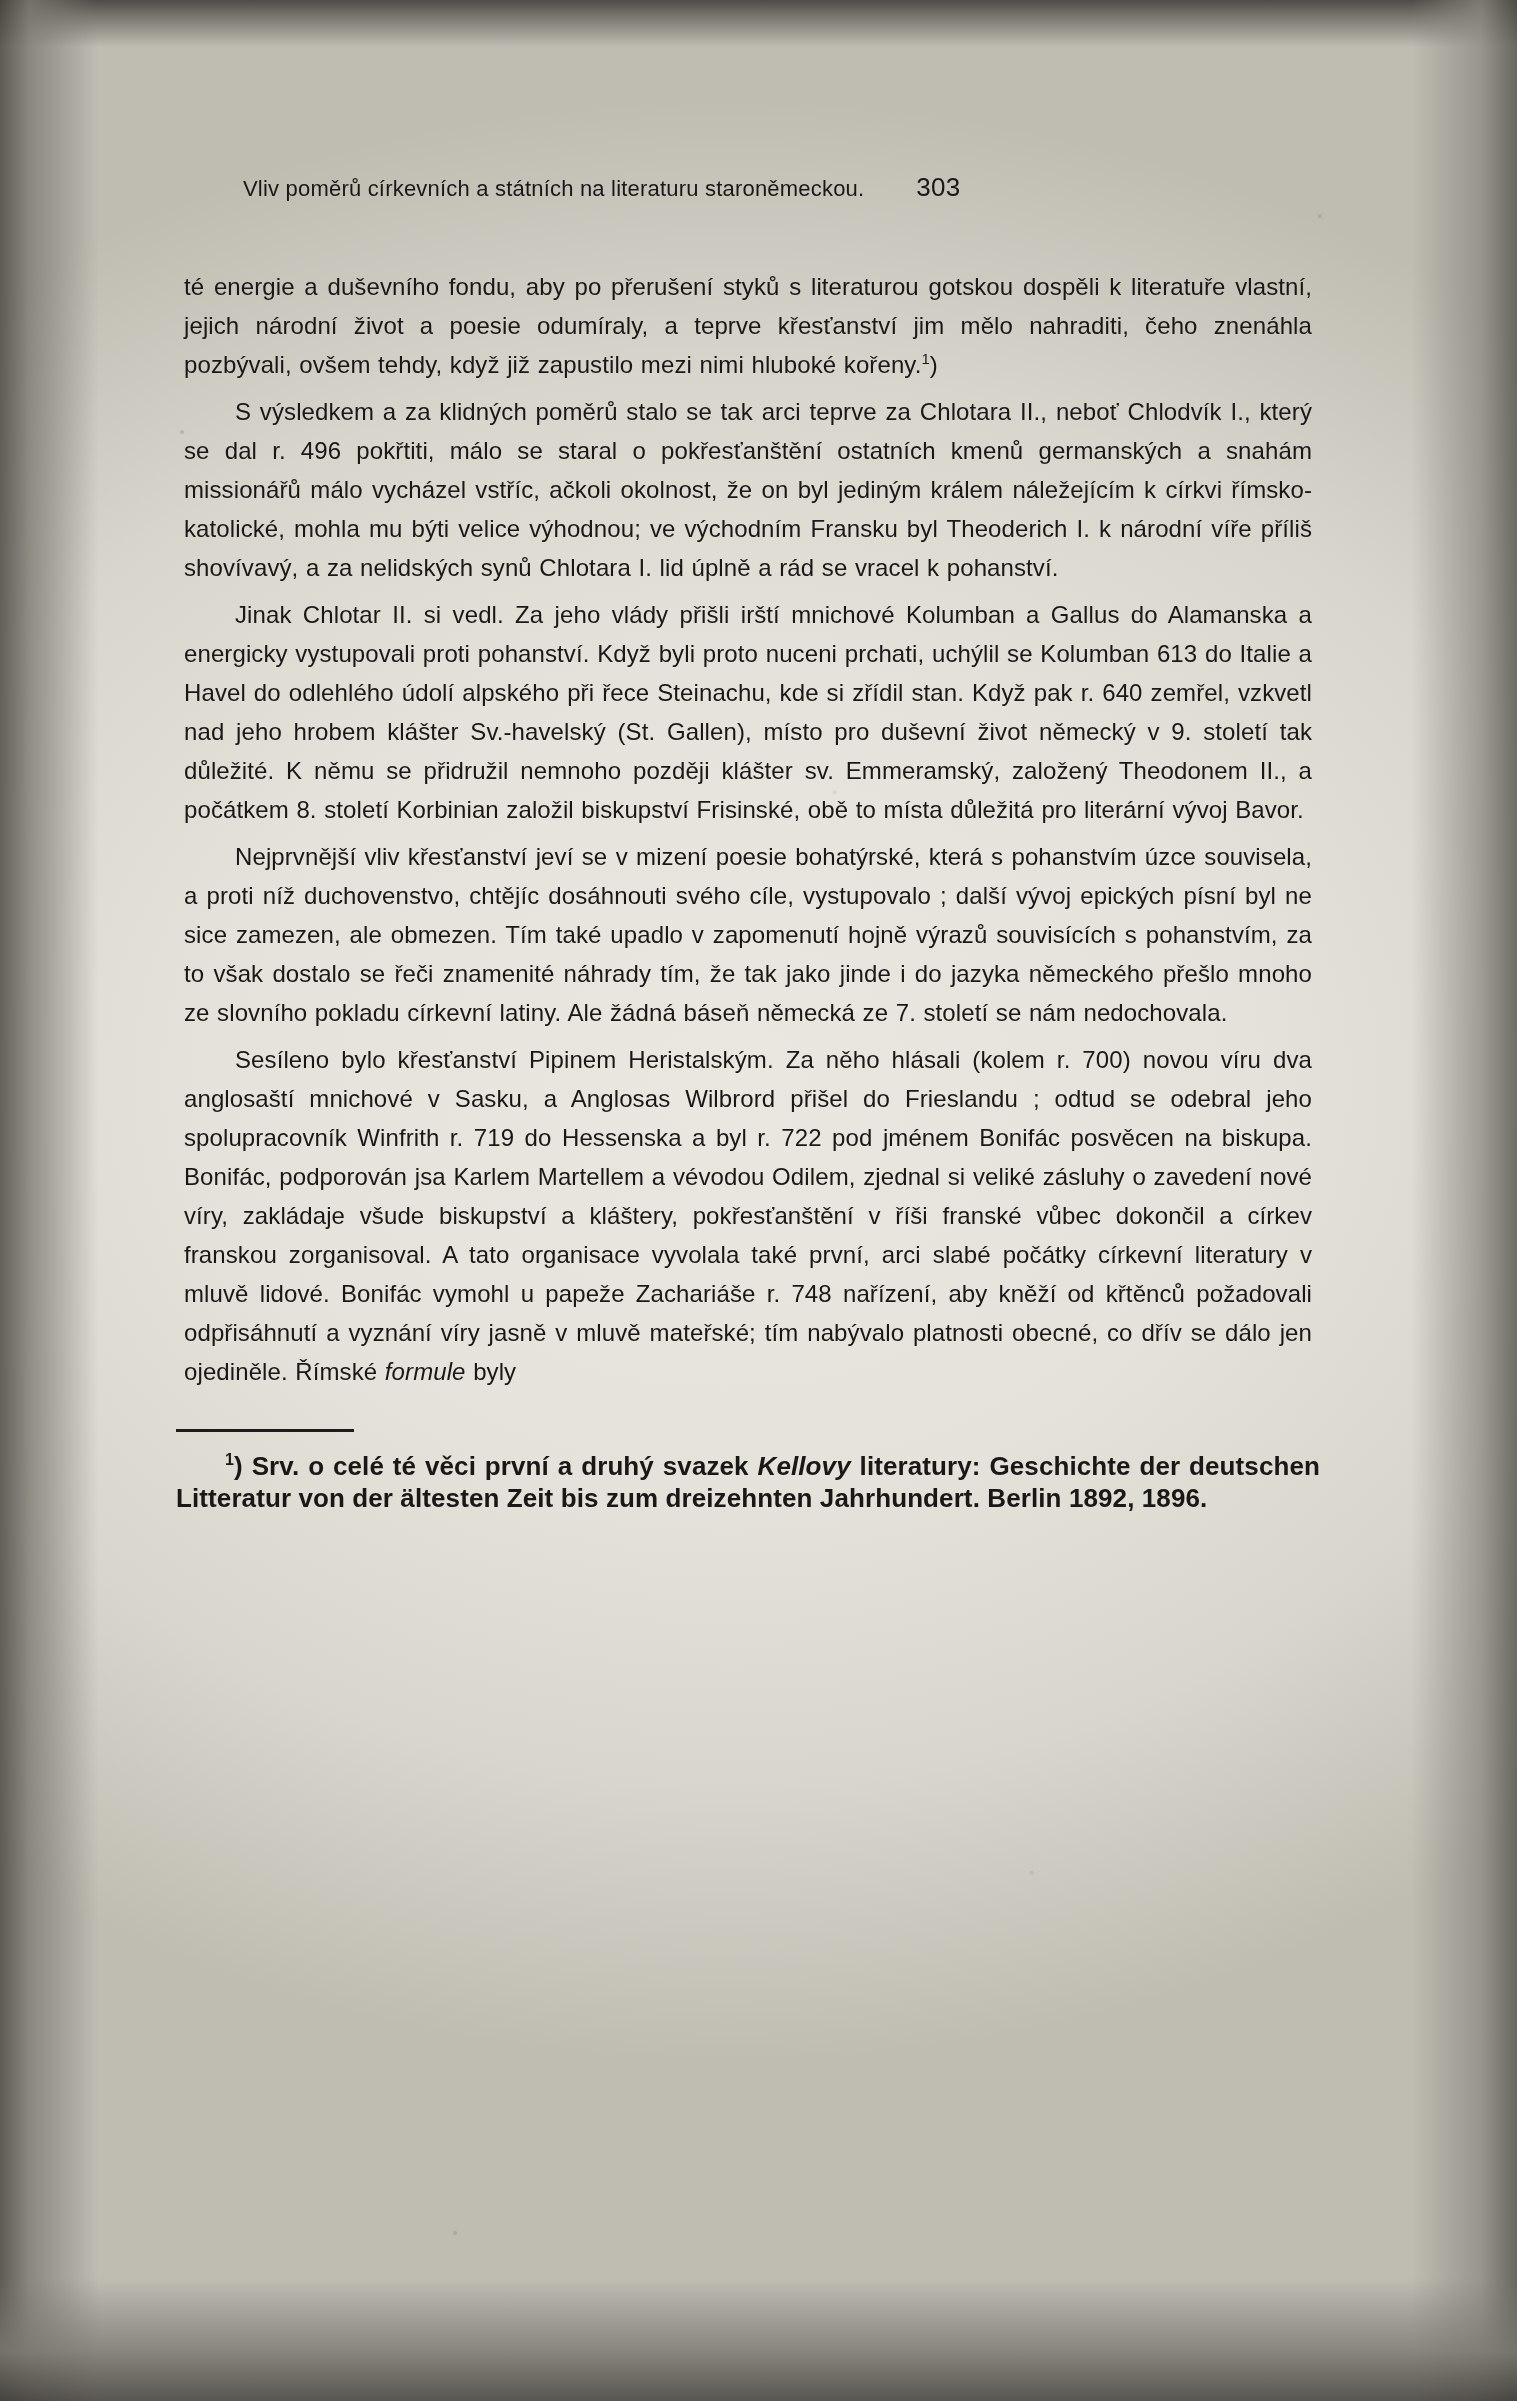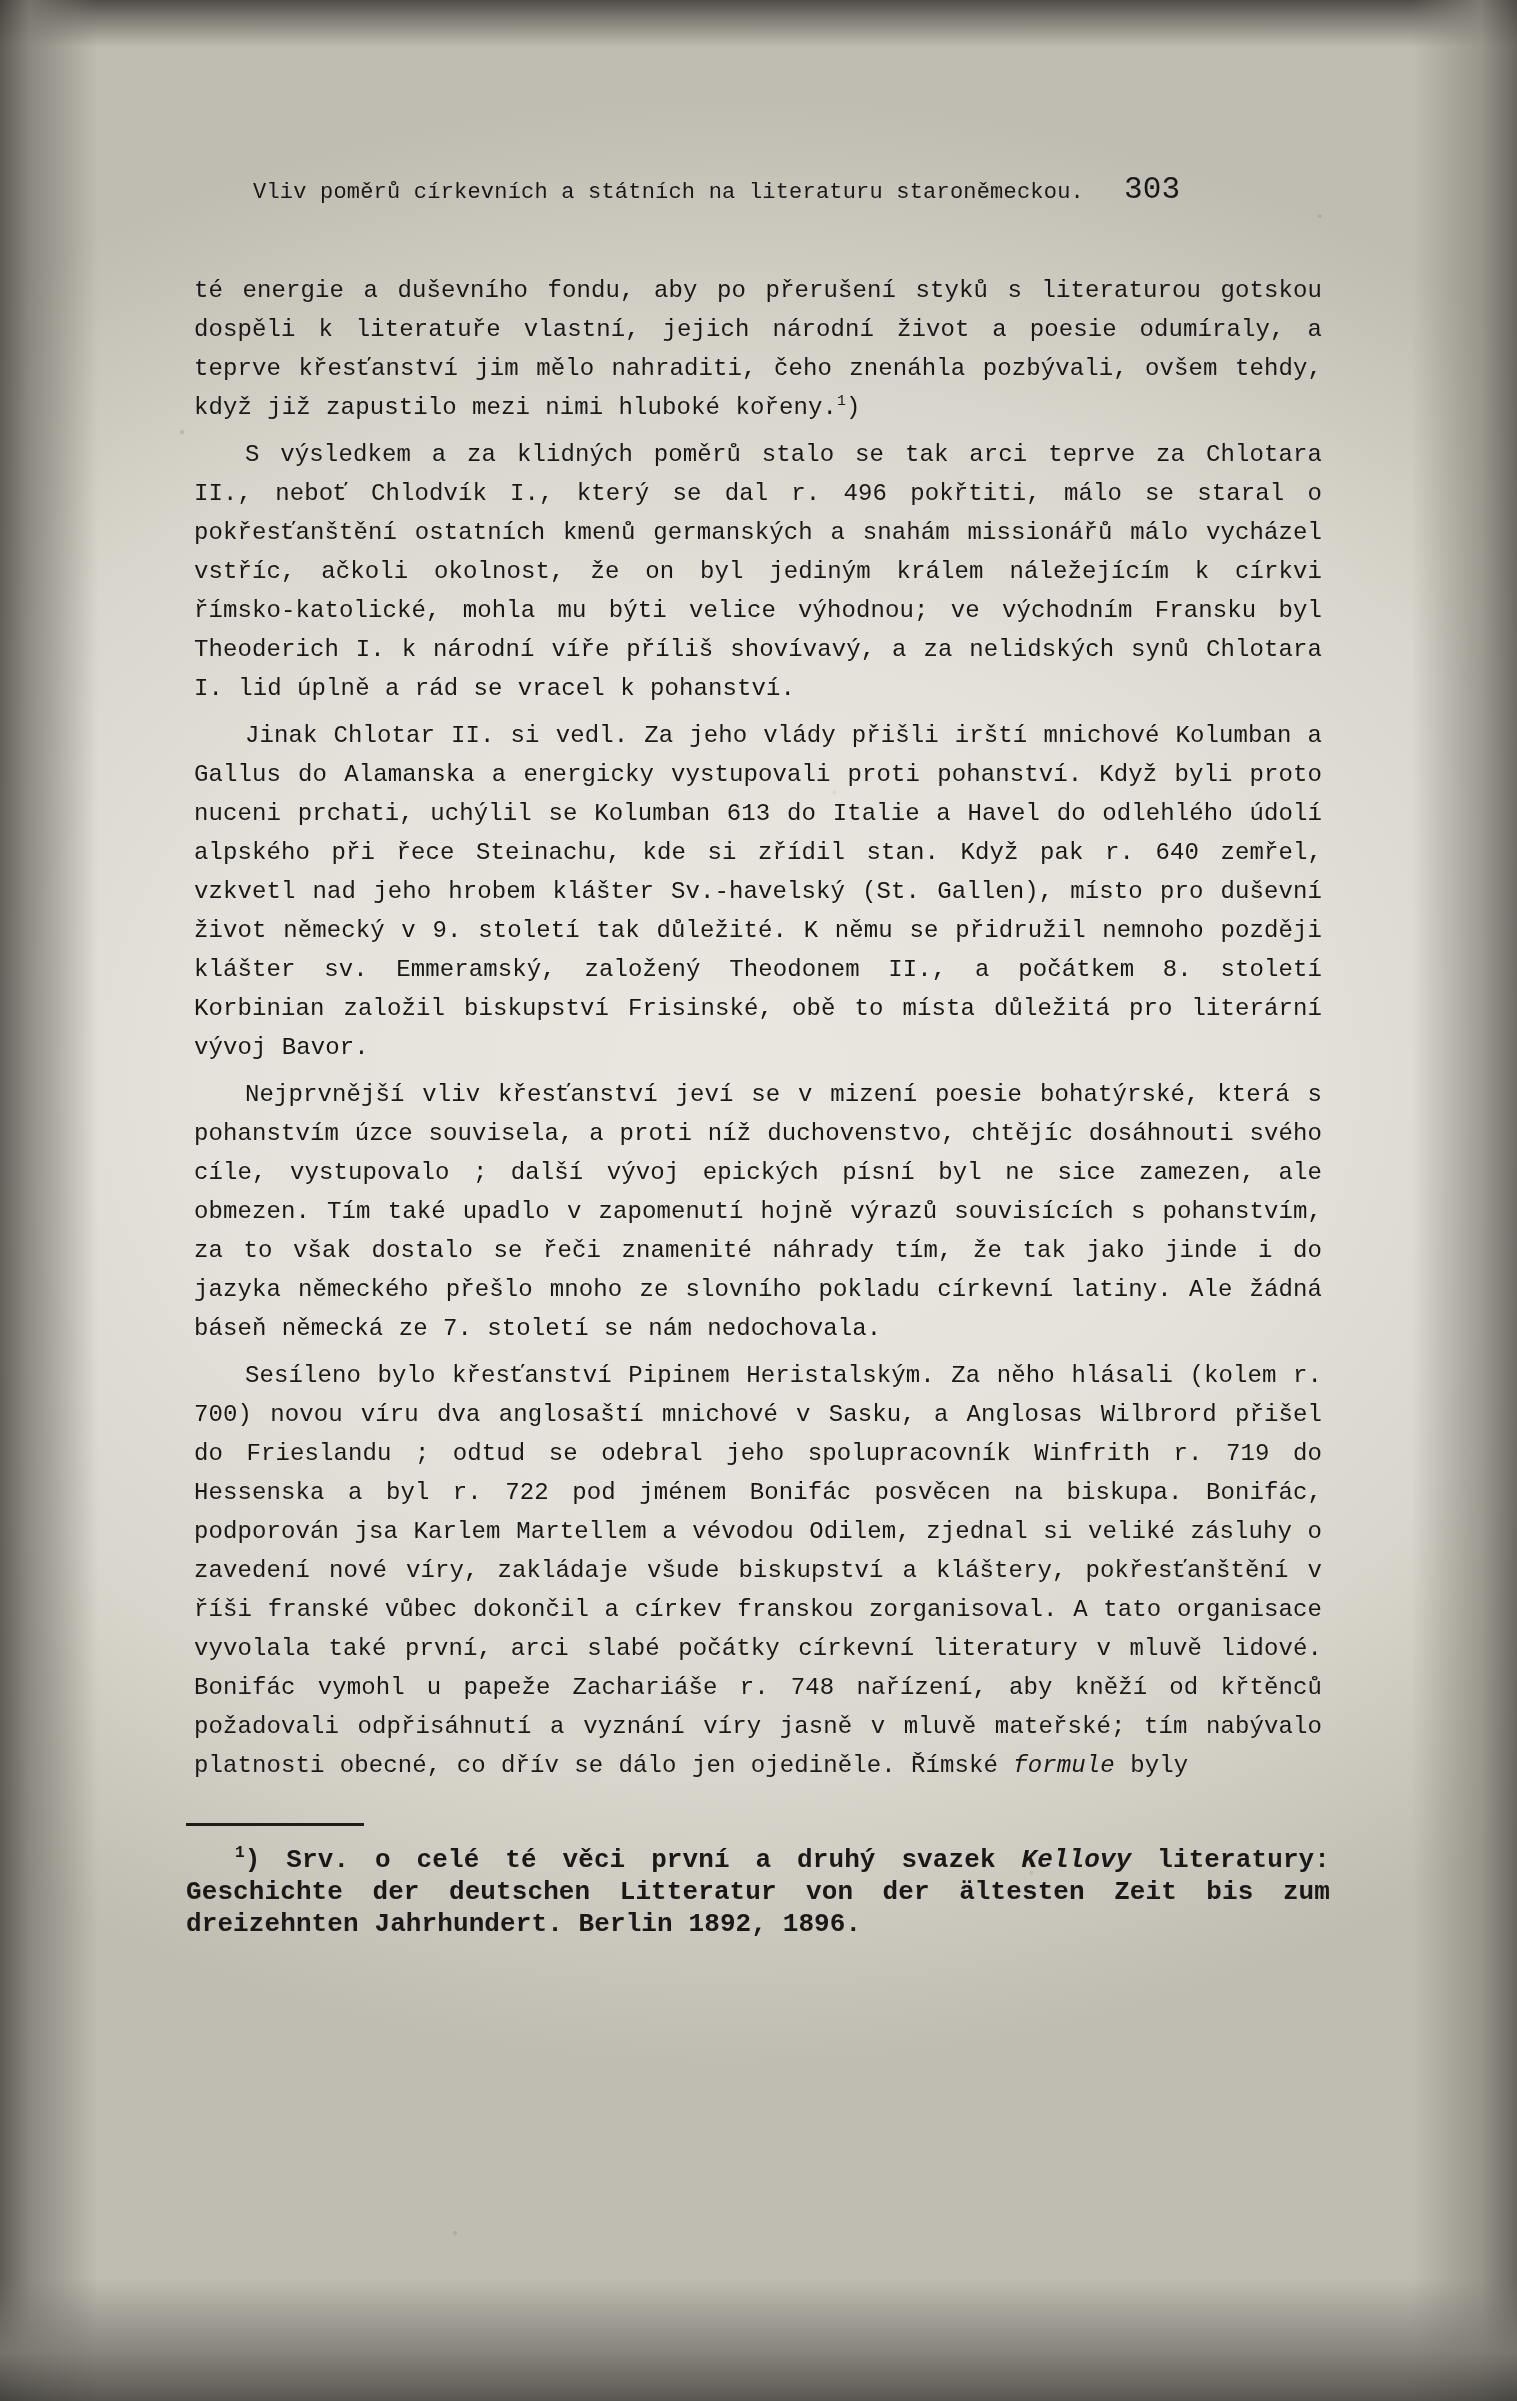--- a/index.html
+++ b/index.html
@@ -48,42 +48,41 @@
       radial-gradient(circle at 12% 18%, rgba(80,78,72,.18) 0 1.6px, transparent 2.5px),
       radial-gradient(circle at 87% 9%, rgba(80,78,72,.16) 0 1.6px, transparent 2.5px),
       radial-gradient(circle at 30% 93%, rgba(70,68,64,.15) 0 1.6px, transparent 2.5px),
       radial-gradient(circle at 68% 78%, rgba(70,68,64,.10) 0 1.6px, transparent 2.5px),
       radial-gradient(circle at 55% 33%, rgba(70,68,64,.08) 0 1.6px, transparent 2.5px);
     pointer-events: none;
   }
 
   .page {
     position: absolute;
-    left: 186px;
+    left: 176px;
     top: 172px;
     width: 1144px;
     color: #191817;
-    font-family: Liberation Mono, monospace;
   }
 
   .header {
     display: flex;
     align-items: baseline;
     justify-content: flex-start;
     font-size: 22px;
     letter-spacing: 0.2px;
     margin-left: 67px;
     margin-bottom: 64px;
   }
   .header-title {
     white-space: nowrap;
   }
   .header-page {
-    margin-left: 40px;
-    font-size: 31px;
+    margin-left: 52px;
+    font-size: 26px;
     font-weight: 400;
   }
 
   .body-text {
     font-size: 24px;
     line-height: 39px;
     text-align: justify;
     letter-spacing: 0.1px;
     word-spacing: 0.8px;
   }

